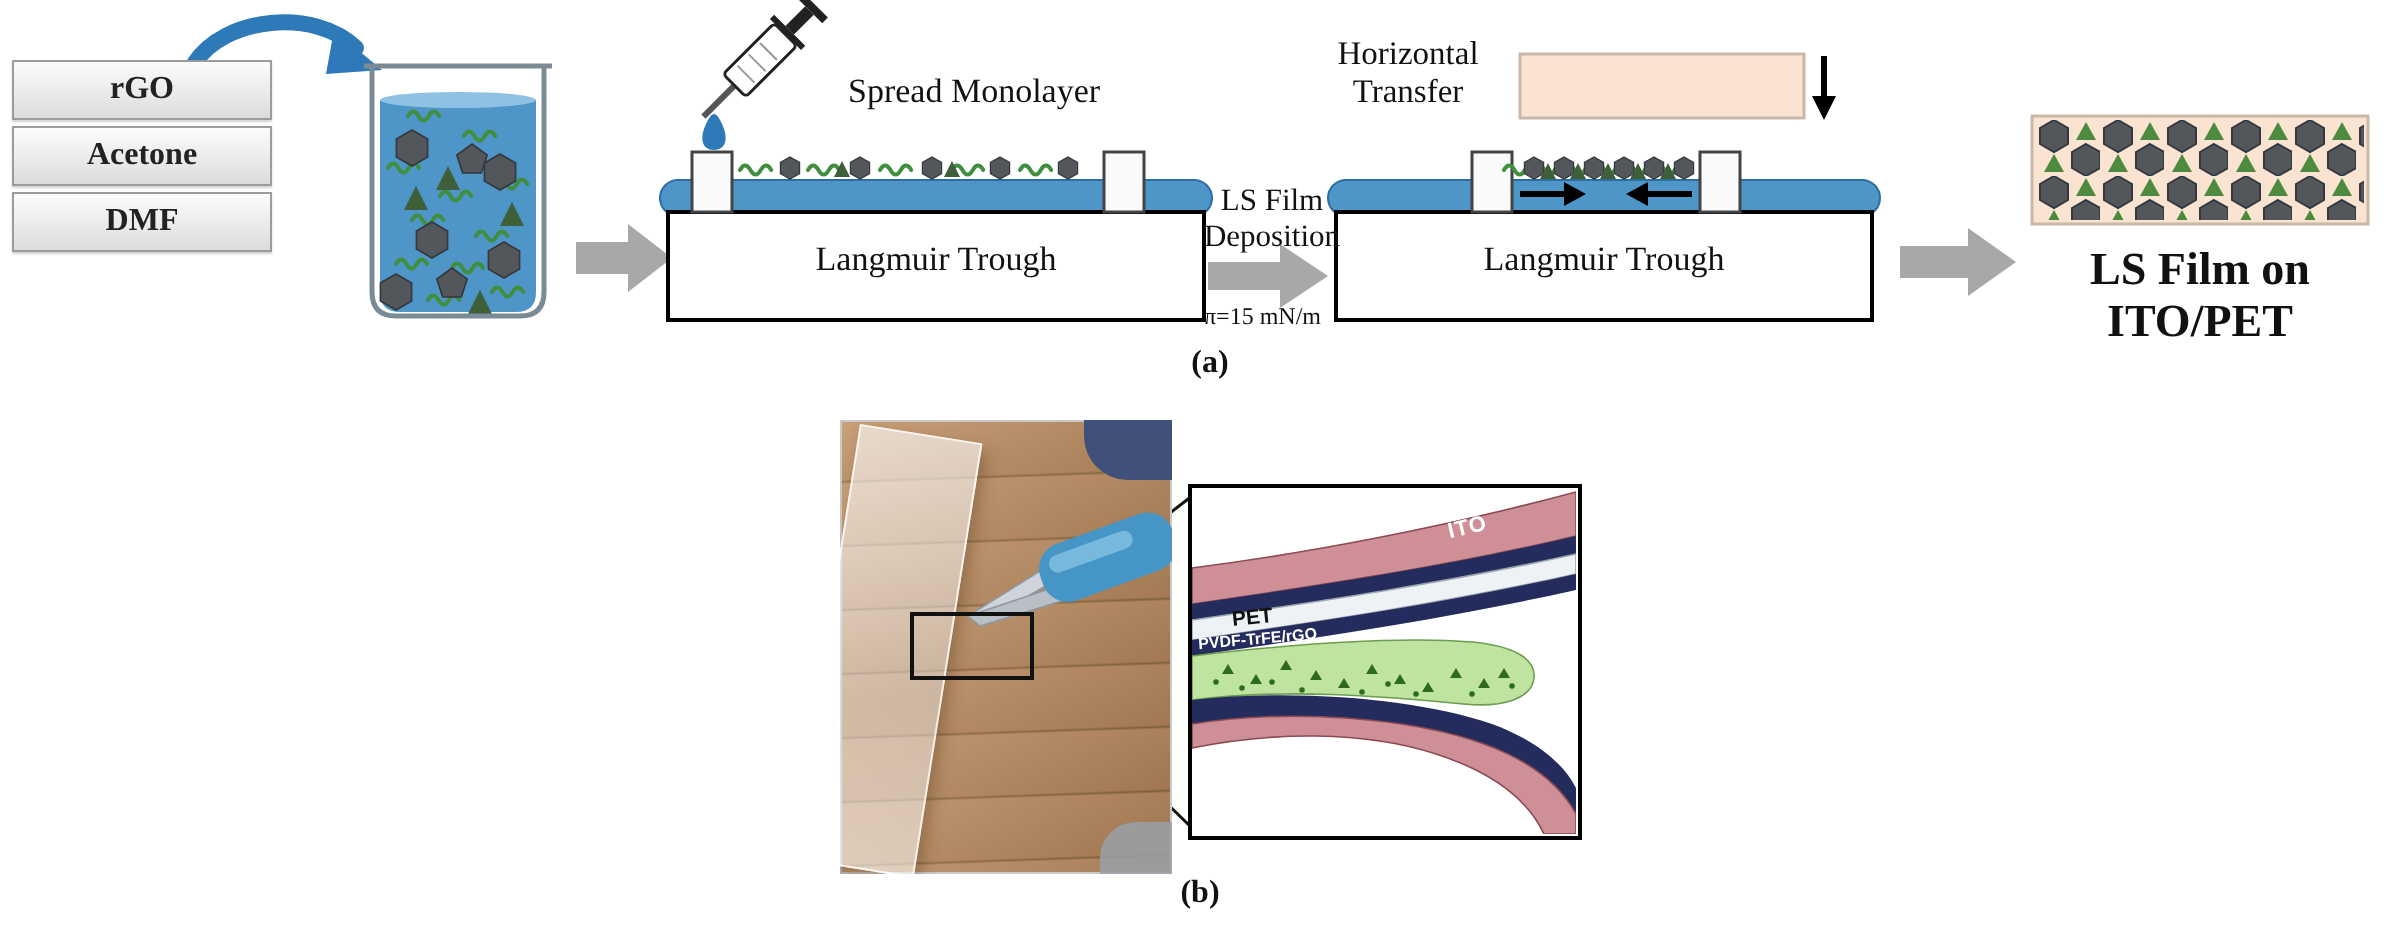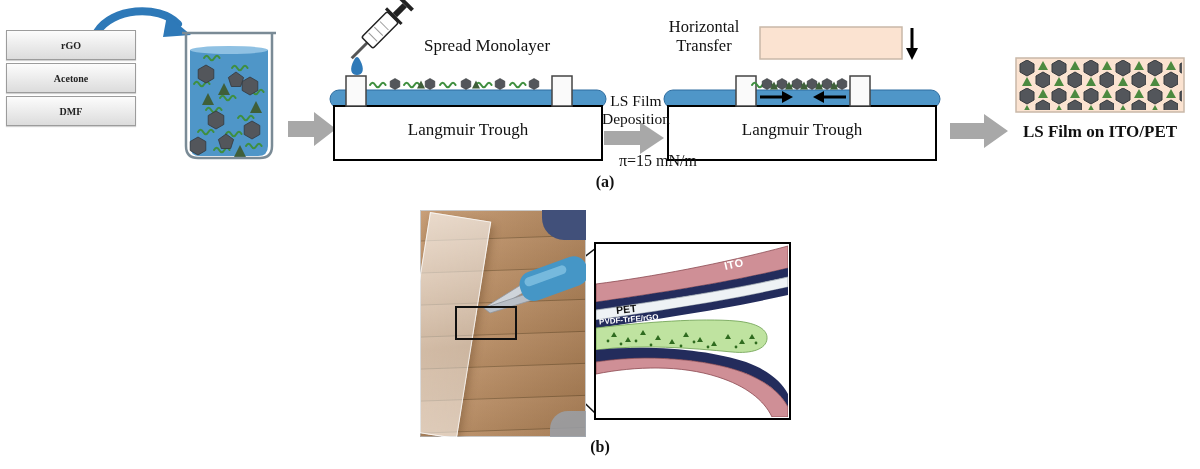--- a/index.html
+++ b/index.html
@@ -3,21 +3,21 @@
 <meta charset="utf-8">
 <style>
   html,body{margin:0;padding:0;background:#fff;}
   .canvas{position:relative;width:1200px;height:469px;background:#fff;overflow:hidden;
           font-family:"Liberation Serif","DejaVu Serif",serif;color:#111;}
   .abs{position:absolute;}
   .lbl{position:absolute;color:#111;line-height:1.15;text-align:center;}
   .center{}
   .bold{font-weight:bold;}
   .reagent{width:130px;height:30px;margin-bottom:3px;display:flex;align-items:center;justify-content:center;
-           font-weight:bold;font-size:10px;color:#222;
+           font-weight:bold;font-size:16px;color:#222;
            background:linear-gradient(180deg,#fcfcfc,#dcdcdc);border:1px solid #9c9c9c;
            box-shadow:0 1px 1px rgba(0,0,0,0.18);box-sizing:border-box;}
   .photo{position:absolute;left:420px;top:210px;width:166px;height:227px;overflow:hidden;
          background:
            linear-gradient(100deg, rgba(255,255,255,0.12), rgba(0,0,0,0.14)),
            repeating-linear-gradient(178deg,#c29367 0px,#b8895c 30px,#8f6a42 31px,#c29367 32px);
          box-shadow:0 0 0 1px #c9c9c9 inset;}
   .strip{position:absolute;left:10px;top:2px;width:60px;height:218px;
          transform:rotate(9deg);transform-origin:top left;
          background:linear-gradient(165deg,rgba(255,255,255,0.62),rgba(235,242,248,0.38) 60%,rgba(255,255,255,0.55));
@@ -178,27 +178,27 @@
         <span>DMF</span>
       </div>
   </div>
 
   <div class="lbl" style="left:424px;top:36px;font-size:17px">Spread Monolayer</div>
 
   <div class="lbl center" style="left:334px;top:120px;width:268px;font-size:17px">Langmuir Trough</div>
 
   <div class="lbl center" style="left:596px;top:92px;width:80px;font-size:15.5px">LS Film Deposition</div>
 
-  <div class="lbl" style="left:619px;top:152px;font-size:16px">π=15 mN/m</div>
+  <div class="lbl" style="left:602px;top:152px;font-size:12px">π=15 mN/m</div>
 
   <div class="lbl center" style="left:658px;top:18px;width:92px;font-size:16.5px">Horizontal Transfer</div>
 
   <div class="lbl center" style="left:668px;top:120px;width:268px;font-size:17px">Langmuir Trough</div>
 
-  <div class="lbl center bold" style="left:1008px;top:122px;width:184px;font-size:17px">LS Film on ITO/PET</div>
+  <div class="lbl center bold" style="left:1008px;top:122px;width:184px;font-size:23px">LS Film on ITO/PET</div>
 
   <div class="lbl center bold" style="left:565px;top:173px;width:80px;font-size:16px">(a)</div>
 
   <svg class="abs" style="left:0;top:0;pointer-events:none" width="1200" height="469" viewBox="0 0 1200 469">
     <line x1="517" y1="309" x2="596" y2="248" stroke="#111" stroke-width="1.5"></line>
     <line x1="517" y1="337" x2="596" y2="414" stroke="#111" stroke-width="1.5"></line>
   </svg>
 
   <div class="photo">
     <div class="corner-tr"></div>

